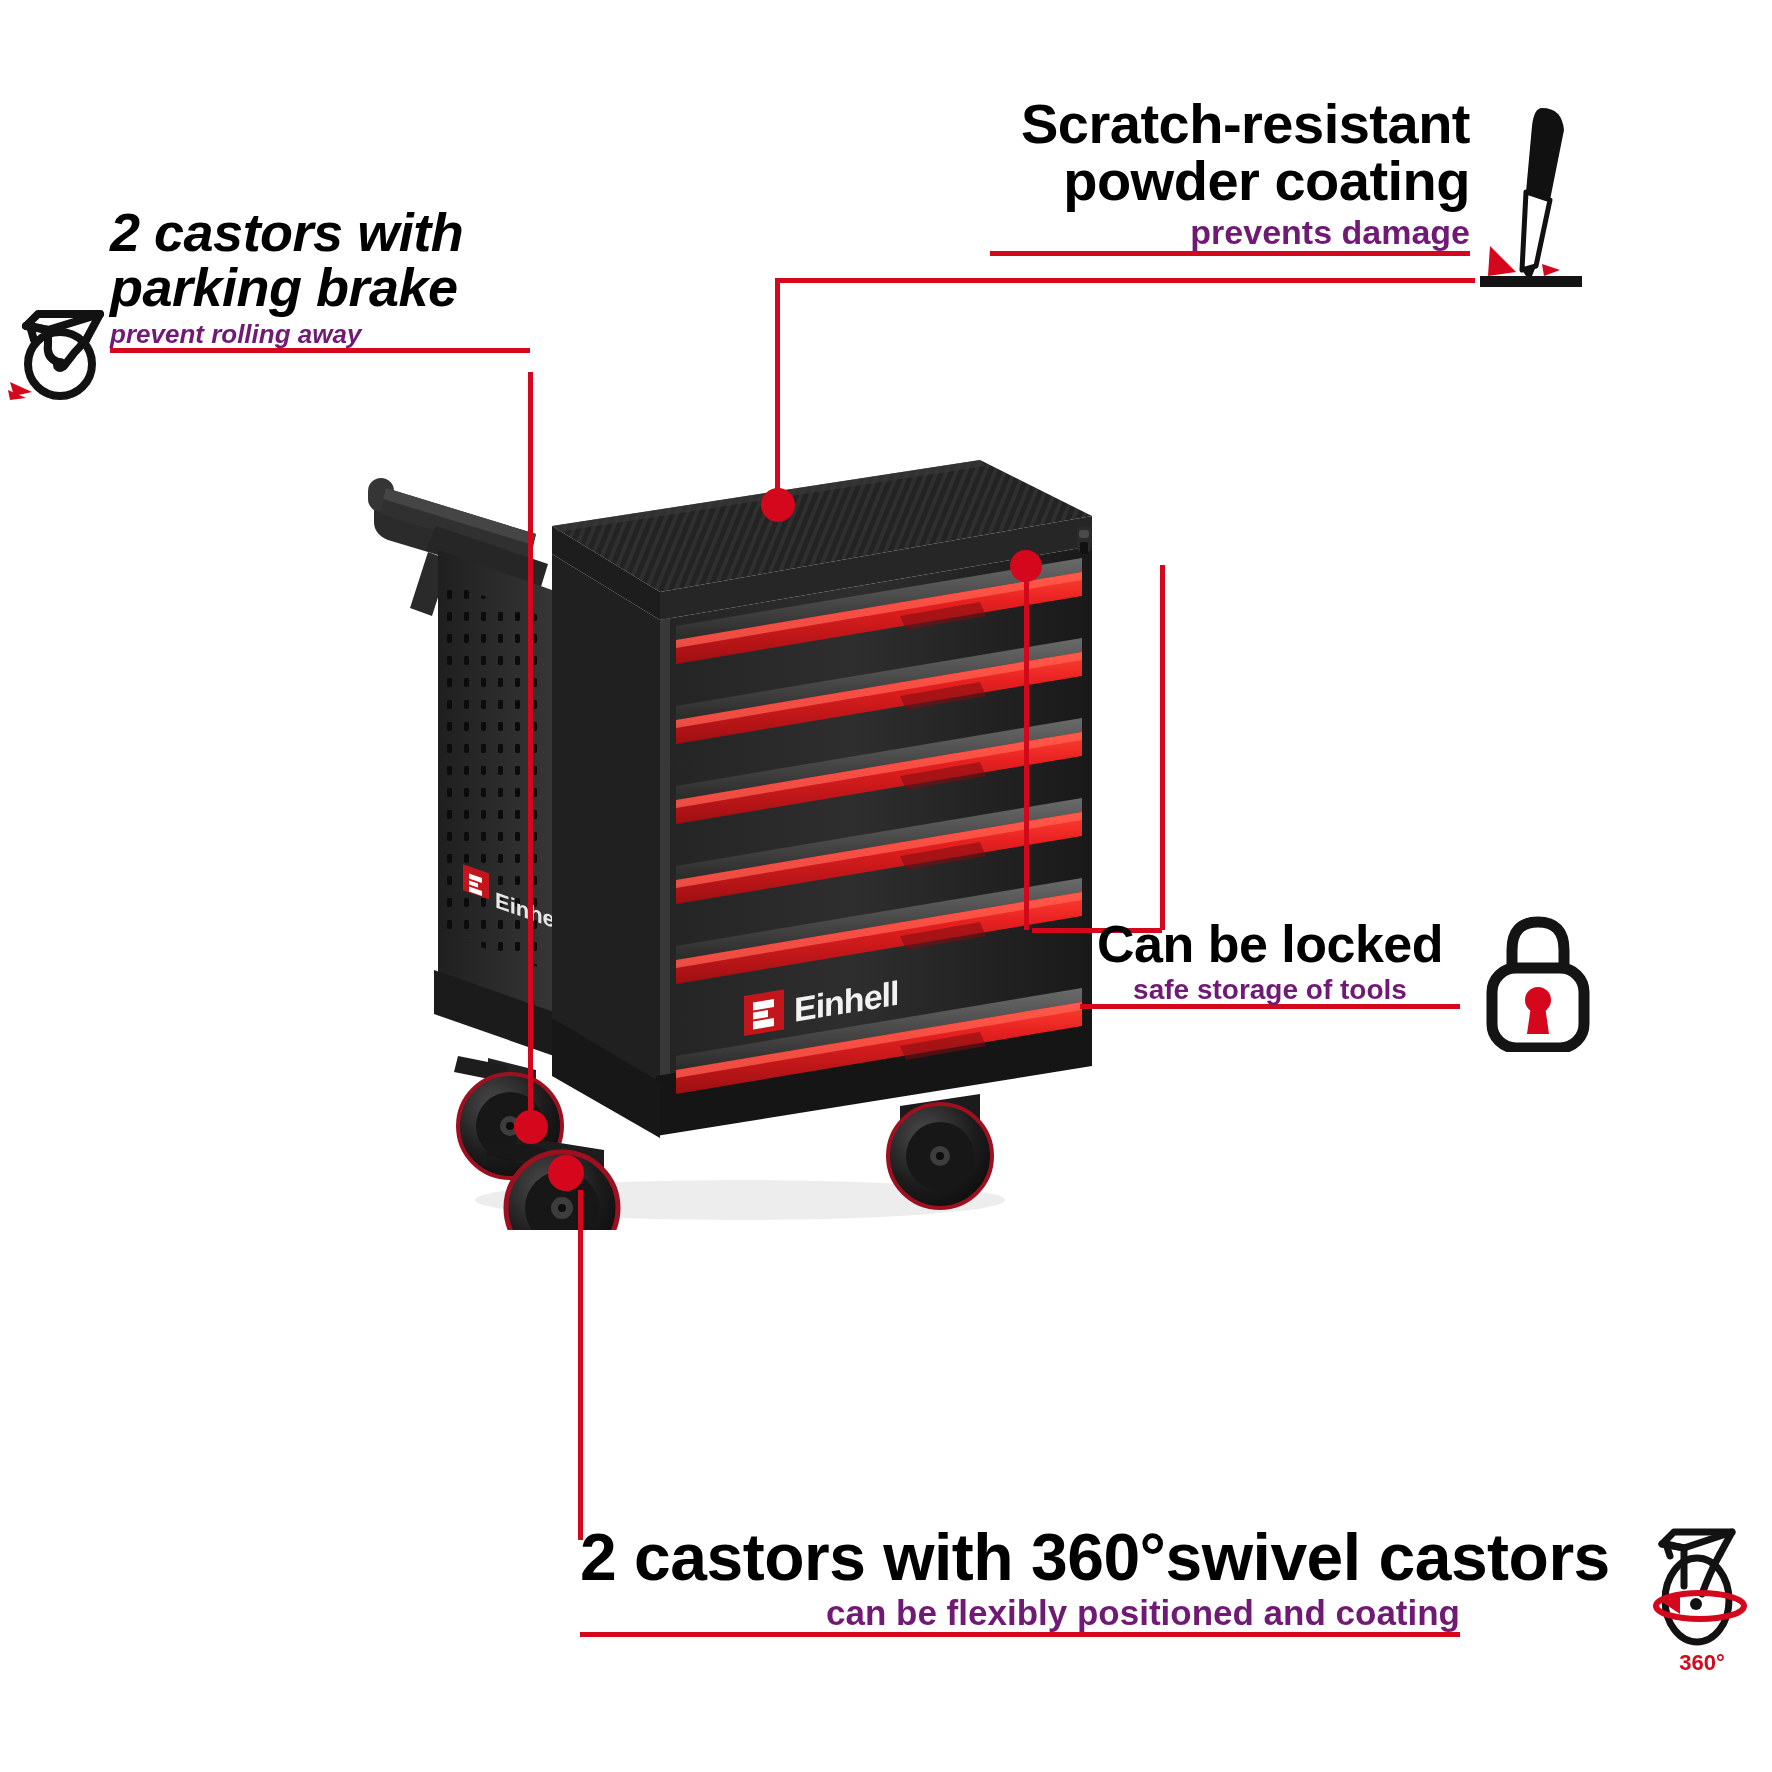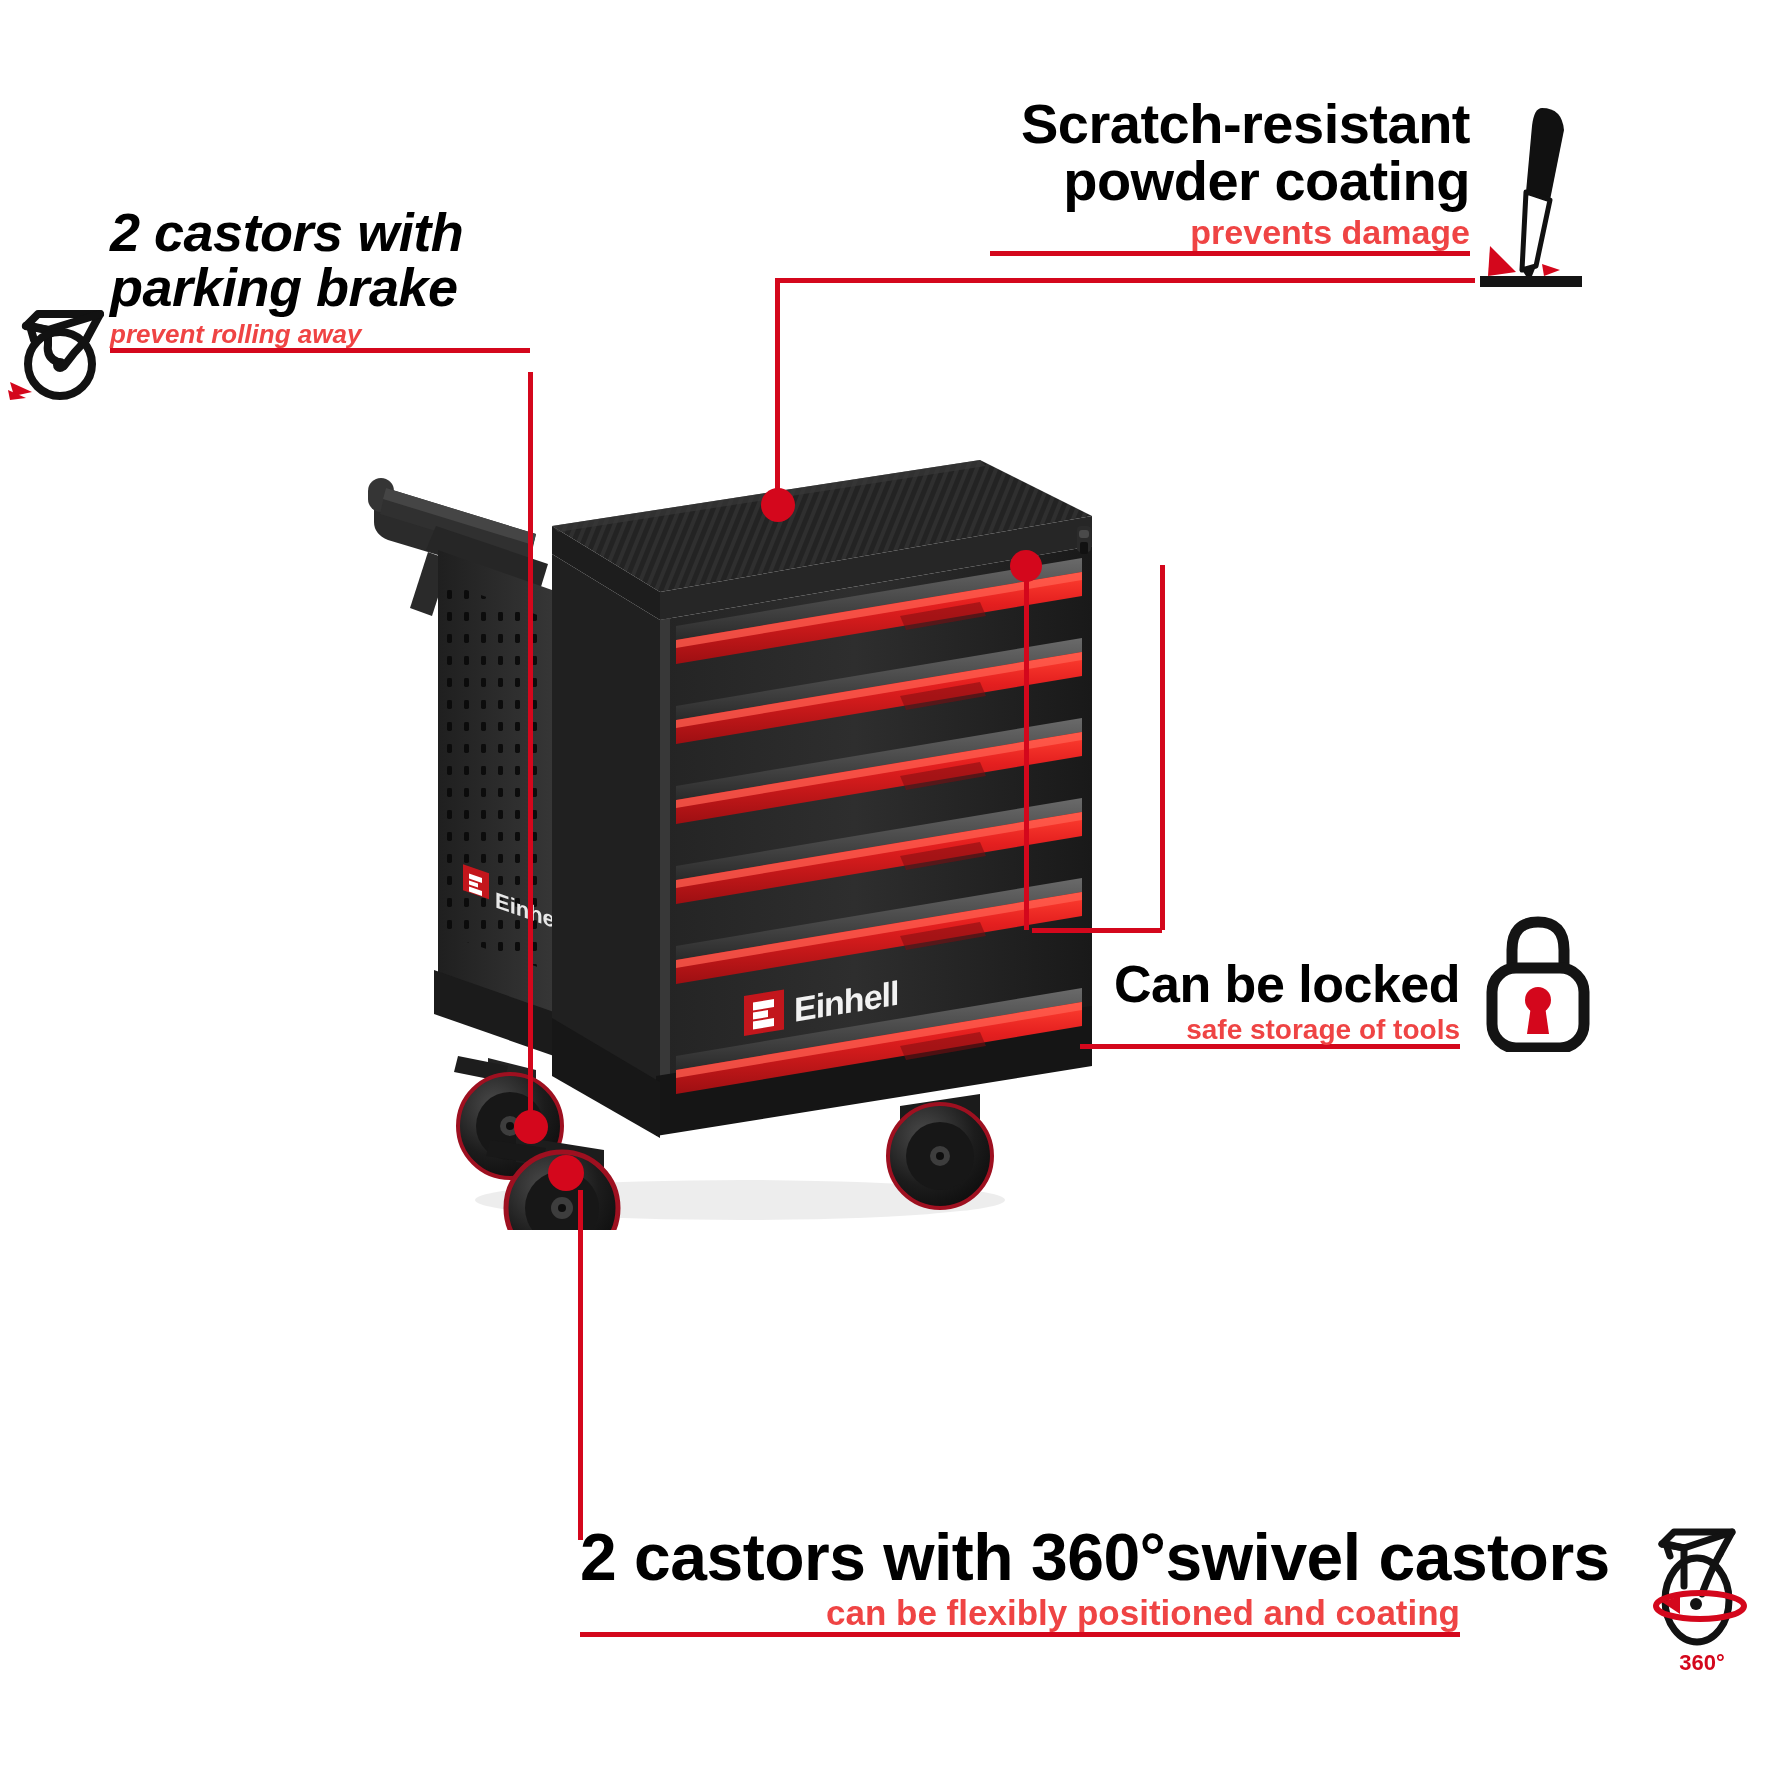--- a/index.html
+++ b/index.html
@@ -16,21 +16,21 @@
   .callout{position:absolute;}
   .ctitle{
     font-weight:bold;
     color:#000000;
     line-height:1.02;
     letter-spacing:-0.5px;
     white-space:nowrap;
   }
   .csub{
     font-weight:bold;
-    color:#ef4444;
+    color:#701a75;
     line-height:1.05;
     white-space:nowrap;
   }
   .underline{
     background:#d4071c;
     height:5px;
     width:100%;
   }
 
   
@@ -42,21 +42,21 @@
   #blk-brake{left:110px;top:205px;width:420px;text-align:left;font-style:italic;}
   #blk-brake .ctitle{font-size:54px;}
   #blk-brake .csub{font-size:26px;margin-top:6px;}
 
   
   #blk-coat{left:990px;top:95px;width:480px;text-align:right;}
   #blk-coat .ctitle{font-size:56px;}
   #blk-coat .csub{font-size:34px;margin-top:6px;}
 
   
-  #blk-lock{left:1080px;top:918px;width:380px;text-align:right;margin-top:40px;}
+  #blk-lock{left:1080px;top:918px;width:380px;text-align:center;}
   #blk-lock .ctitle{font-size:52px;}
   #blk-lock .csub{font-size:28px;margin-top:4px;}
 
   
   #blk-swivel{left:580px;top:1524px;width:880px;text-align:right;}
   #blk-swivel .ctitle{font-size:66px;}
   #blk-swivel .csub{font-size:35px;margin-top:4px;}
 
   
   .icon{position:absolute;}

